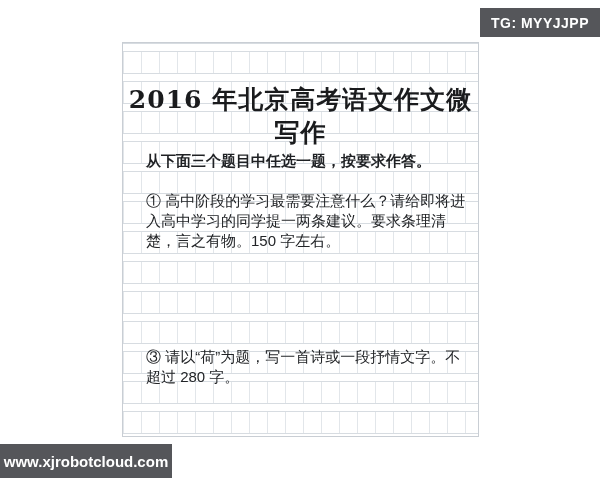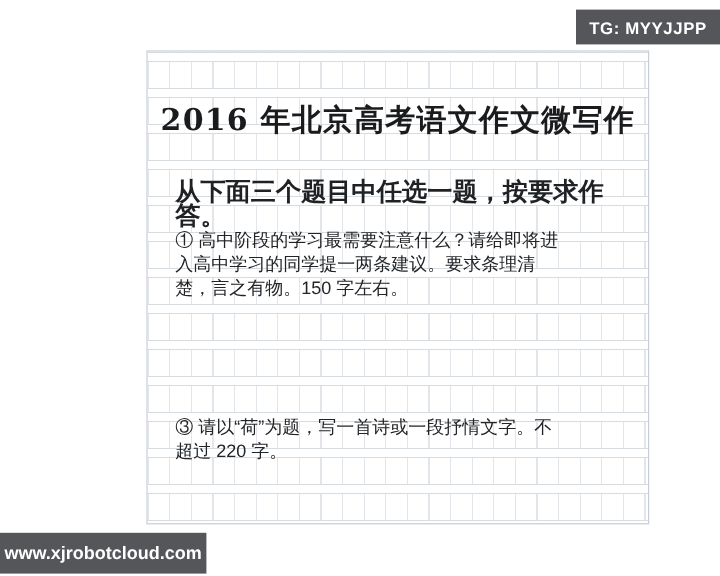--- a/index.html
+++ b/index.html
@@ -13,21 +13,21 @@
     height: 480px;
     background: #ffffff;
     overflow: hidden;
     font-family: "Liberation Sans", sans-serif;
   }
   
   .paper {
     position: absolute;
     left: 122px;
     top: 42px;
-    width: 419px;
+    width: 357px;
     height: 395px;
     box-sizing: border-box;
     border: 1px solid #c9ced4;
     background-color: #ffffff;
     
     background-image:
       repeating-linear-gradient(to bottom,
         #d7dce1 0px, #d7dce1 1px,
         #ffffff 1px, #ffffff 8px,
         #d7dce1 8px, #d7dce1 9px,
@@ -49,21 +49,21 @@
     font-size: 25px;
     letter-spacing: 1px;
     color: #1a1b1d;
   }
   .instruction {
     position: absolute;
     top: 108px;
     left: 23px;
     margin: 0;
     font-weight: 700;
-    font-size: 21px;
+    font-size: 15px;
     line-height: 20px;
     color: #1f2124;
   }
   .question {
     position: absolute;
     left: 23px;
     width: 328px;
     margin: 0;
     font-weight: 400;
     font-size: 15px;
@@ -106,21 +106,21 @@
 <div class="screen">
 
   <div class="paper">
     <h1 class="title">2016 年北京高考语文作文微写作</h1>
 
     <p class="instruction">从下面三个题目中任选一题，按要求作答。</p>
 
     <p class="question q1">① 高中阶段的学习最需要注意什么？请给即将进入高中学习的同学提一两条建议。要求条理清楚，言之有物。150 字左右。</p>
 
 
-    <p class="question q3">③ 请以“荷”为题，写一首诗或一段抒情文字。不超过 220 字。</p>
+    <p class="question q3">③ 请以“荷”为题，写一首诗或一段抒情文字。不超过 280 字。</p>
   </div>
 
   <div class="badge badge-tg">
     <span>TG: MYYJJPP</span>
   </div>
 
   <div class="badge badge-site">
     <span>www.xjrobotcloud.com</span>
   </div>
 

